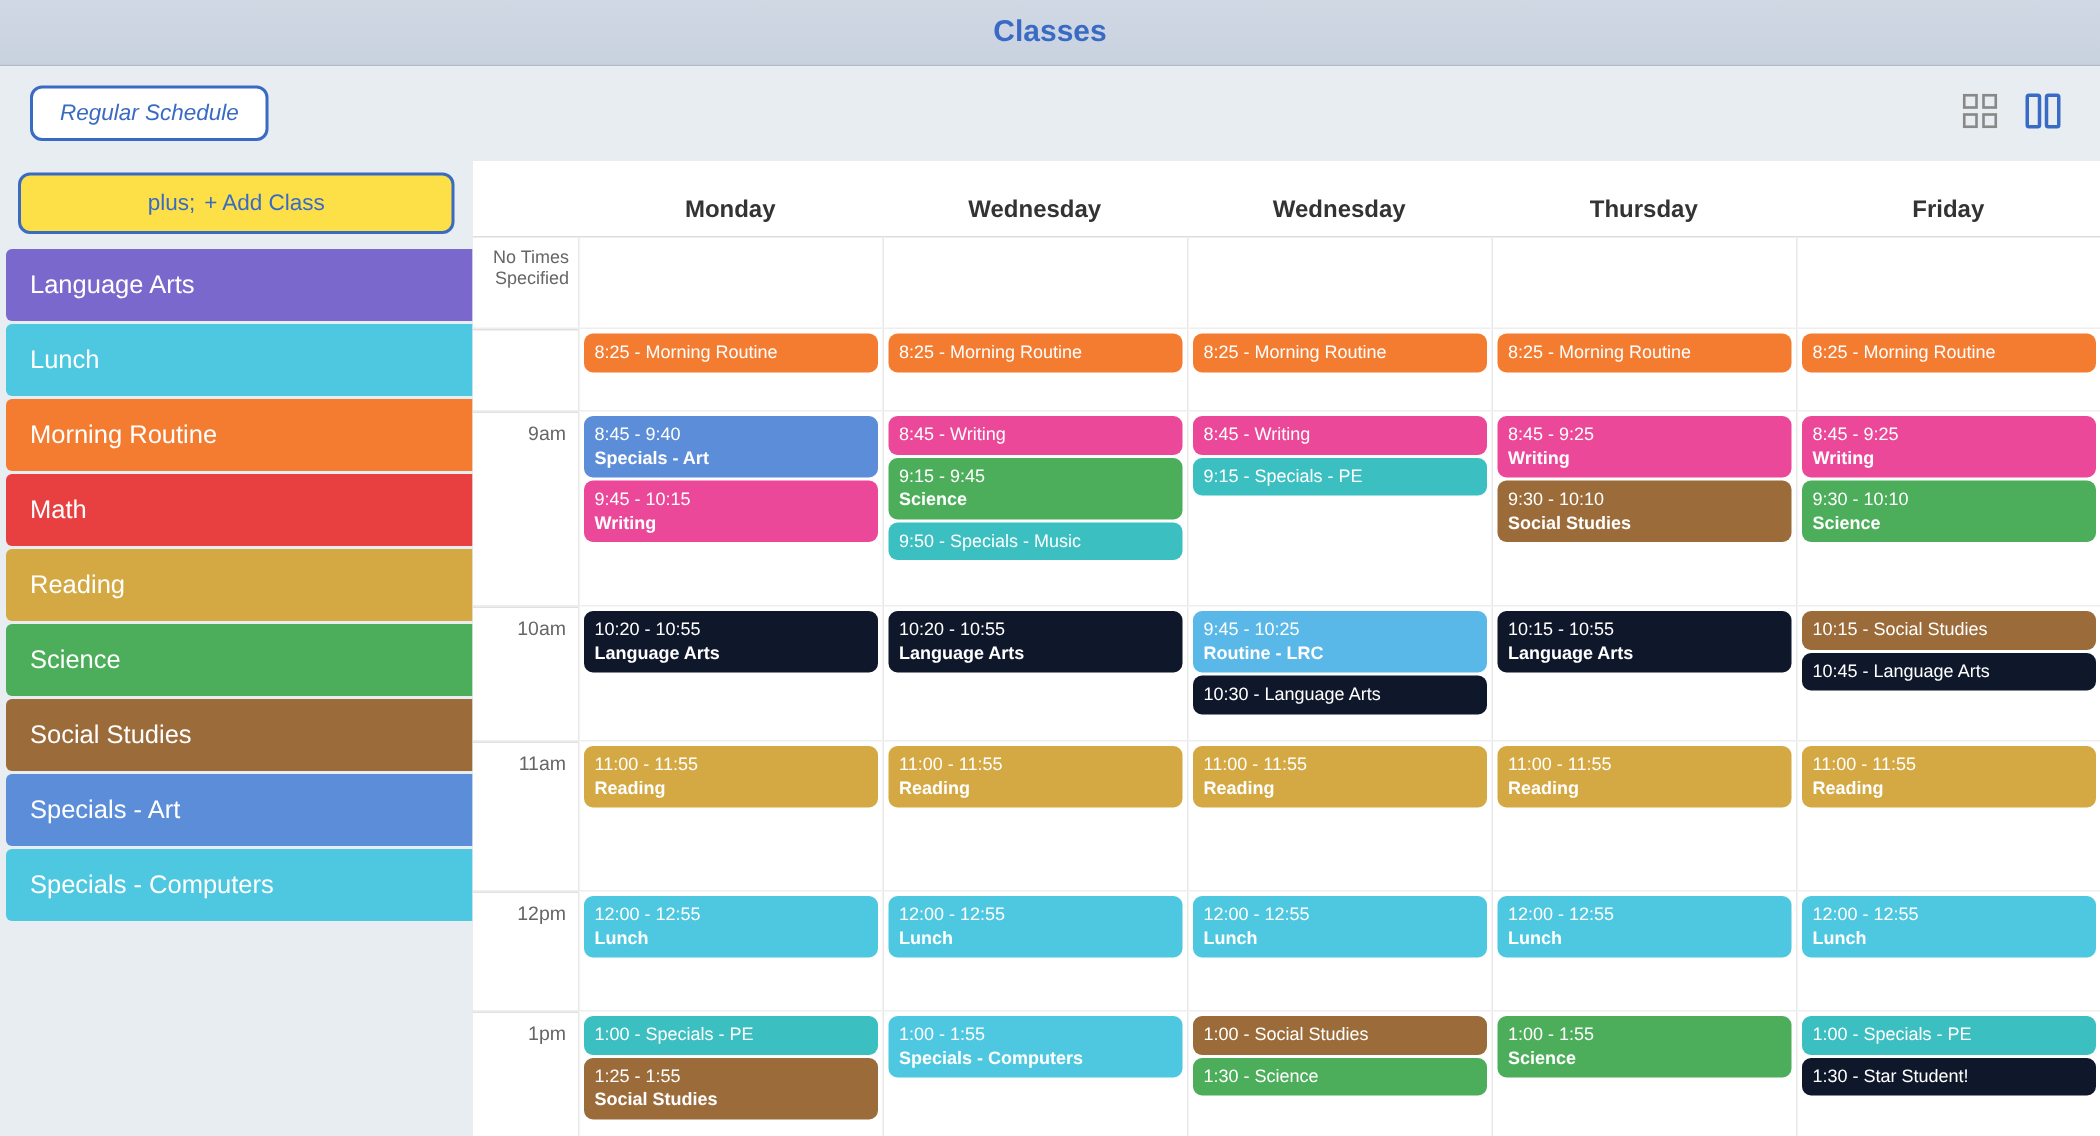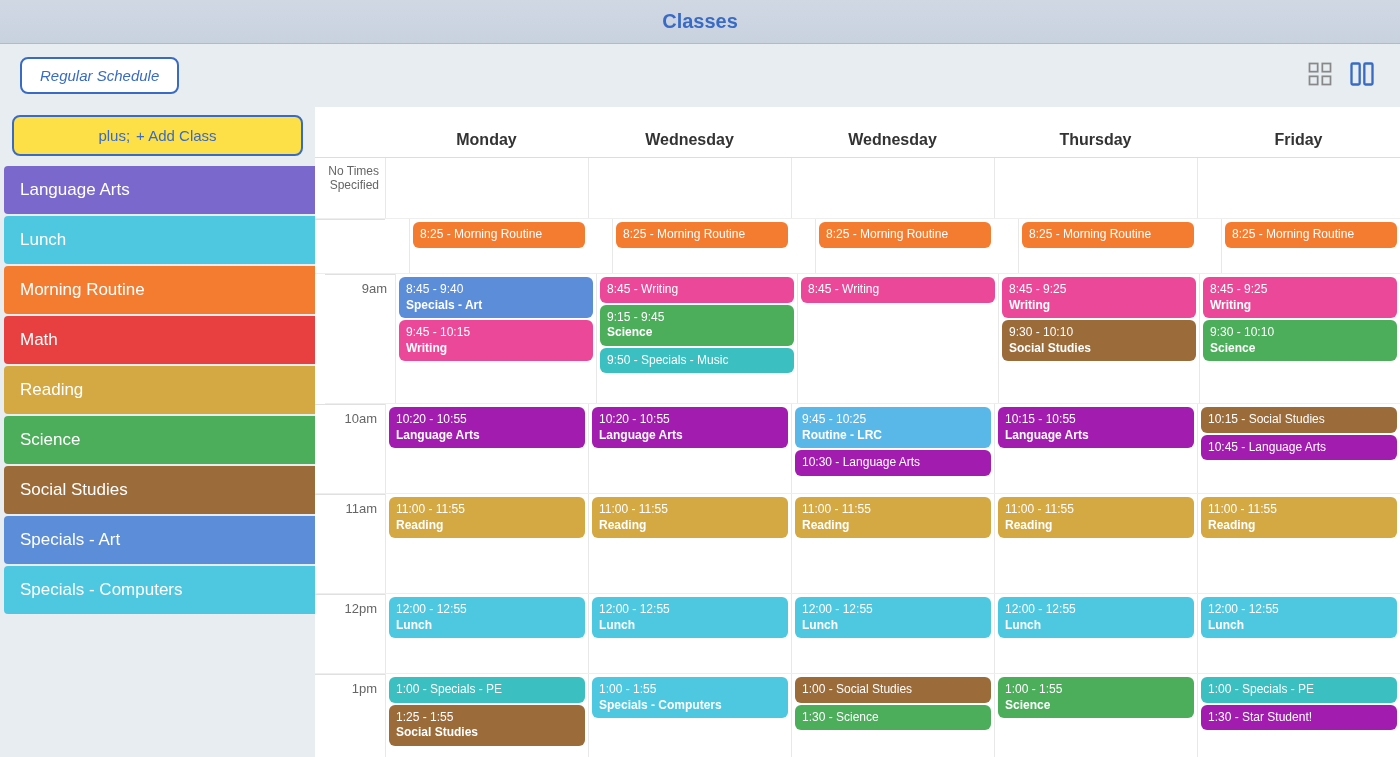--- a/index.html
+++ b/index.html
@@ -166,21 +166,21 @@
     
     .color-orange { background-color: #f47c30; }
     .color-blue { background-color: #5b8dd9; }
     .color-cyan { background-color: #4dc8e0; }
     .color-teal { background-color: #3bbfc0; }
     .color-green { background-color: #4cae5a; }
     .color-purple { background-color: #ec4899; }
     .color-brown { background-color: #9b6b3a; }
     .color-yellow { background-color: #d4a843; }
     .color-light-blue { background-color: #5ab8e8; }
-    .color-dark-purple { background-color: #a21caf; }
+    .color-dark-purple { background-color: #0f172a; }
 
     .sidebar-lang-arts { background-color: #7b68cc; }
     .sidebar-lunch { background-color: #4dc8e0; }
     .sidebar-math { background-color: #e84040; }
     .sidebar-morning { background-color: #f47c30; }
     .sidebar-reading { background-color: #d4a843; }
     .sidebar-science { background-color: #4cae5a; }
     .sidebar-social { background-color: #9b6b3a; }
     .sidebar-art { background-color: #5b8dd9; }
     .sidebar-computers { background-color: #4dc8e0; }
@@ -248,51 +248,52 @@
       <div style="display:grid;grid-template-columns:70px repeat(5,1fr);min-height:30px;border-bottom:1px solid #eee;">
         <div class="no-times-label">No Times<br>Specified</div>
         <div class="day-col"></div>
         <div class="day-col"></div>
         <div class="day-col"></div>
         <div class="day-col"></div>
         <div class="day-col"></div>
       </div>
 
       <div id="schedule-rows">
-          <div style="display: grid; grid-template-columns: 70px repeat(5, 1fr); min-height: 55px; border-bottom: 1px solid rgb(238, 238, 238); gap: 24px;">
+          <div style="display: grid; grid-template-columns: 70px repeat(5, 1fr); min-height: 55px; border-bottom: 1px solid rgb(238, 238, 238);">
             <div class="time-label" style="padding-top: 6px;"></div>
             <div style="border-left: 1px solid rgb(232, 232, 232); padding: 3px; vertical-align: top;">
               <div class="event color-orange">8:25 - Morning Routine</div>
             </div>
             <div style="border-left: 1px solid rgb(232, 232, 232); padding: 3px; vertical-align: top;">
               <div class="event color-orange">8:25 - Morning Routine</div>
             </div>
             <div style="border-left: 1px solid rgb(232, 232, 232); padding: 3px; vertical-align: top;">
               <div class="event color-orange">8:25 - Morning Routine</div>
             </div>
             <div style="border-left: 1px solid rgb(232, 232, 232); padding: 3px; vertical-align: top;">
               <div class="event color-orange">8:25 - Morning Routine</div>
             </div>
             <div style="border-left: 1px solid rgb(232, 232, 232); padding: 3px; vertical-align: top;">
               <div class="event color-orange">8:25 - Morning Routine</div>
             </div>
           </div>
-          <div style="display: grid; grid-template-columns: 70px repeat(5, 1fr); min-height: 130px; border-bottom: 1px solid rgb(238, 238, 238); margin-left: 10px;">
+          <div style="display: grid; grid-template-columns: 70px repeat(5, 1fr); min-height: 130px; border-bottom: 1px solid rgb(238, 238, 238);">
             <div class="time-label" style="padding-top: 6px;">9am</div>
             <div style="border-left: 1px solid rgb(232, 232, 232); padding: 3px; vertical-align: top;">
               <div class="event color-blue">8:45 - 9:40<br><strong>Specials - Art</strong></div>
               <div class="event color-purple">9:45 - 10:15<br><strong>Writing</strong></div>
             </div>
             <div style="border-left: 1px solid rgb(232, 232, 232); padding: 3px; vertical-align: top;">
               <div class="event color-purple">8:45 - Writing</div>
               <div class="event color-green">9:15 - 9:45<br><strong>Science</strong></div>
               <div class="event color-teal">9:50 - Specials - Music</div>
             </div>
             <div style="border-left: 1px solid rgb(232, 232, 232); padding: 3px; vertical-align: top;">
               <div class="event color-purple">8:45 - Writing</div>
+              <div class="event color-teal">9:15 - Specials - PE</div>
             </div>
             <div style="border-left: 1px solid rgb(232, 232, 232); padding: 3px; vertical-align: top;">
               <div class="event color-purple">8:45 - 9:25<br><strong>Writing</strong></div>
               <div class="event color-brown">9:30 - 10:10<br><strong>Social Studies</strong></div>
             </div>
             <div style="border-left: 1px solid rgb(232, 232, 232); padding: 3px; vertical-align: top;">
               <div class="event color-purple">8:45 - 9:25<br><strong>Writing</strong></div>
               <div class="event color-green">9:30 - 10:10<br><strong>Science</strong></div>
             </div>
           </div>

